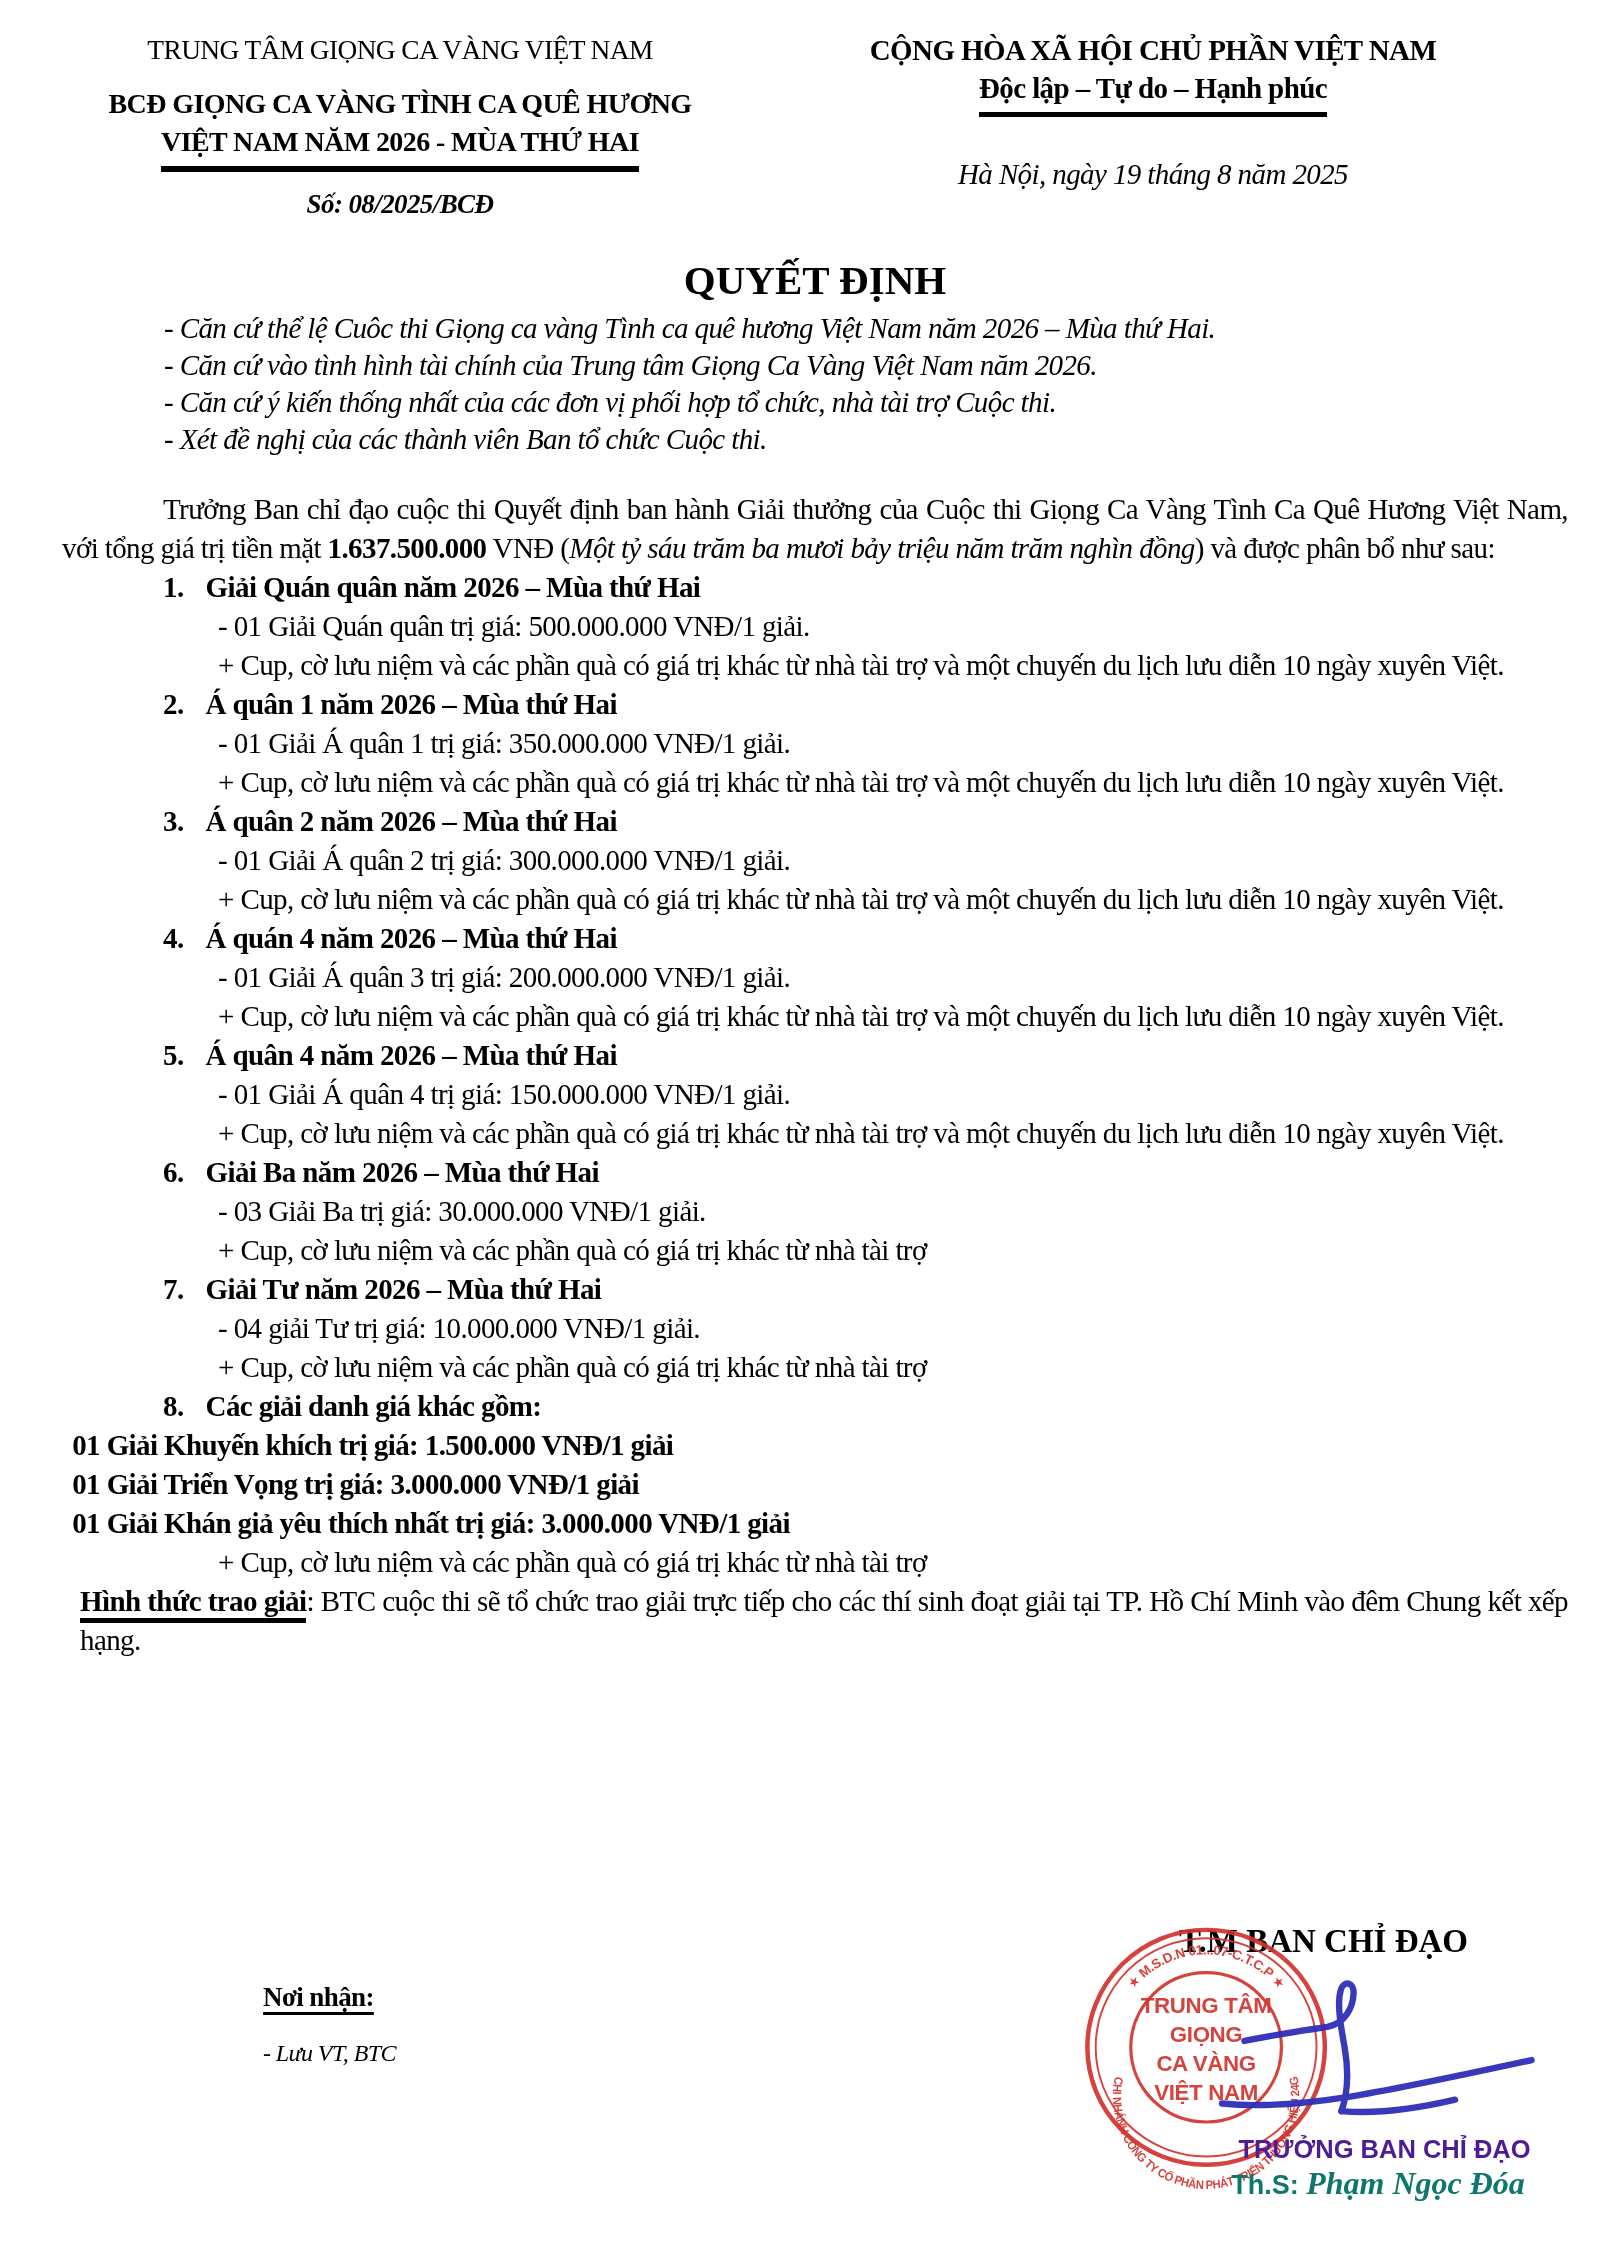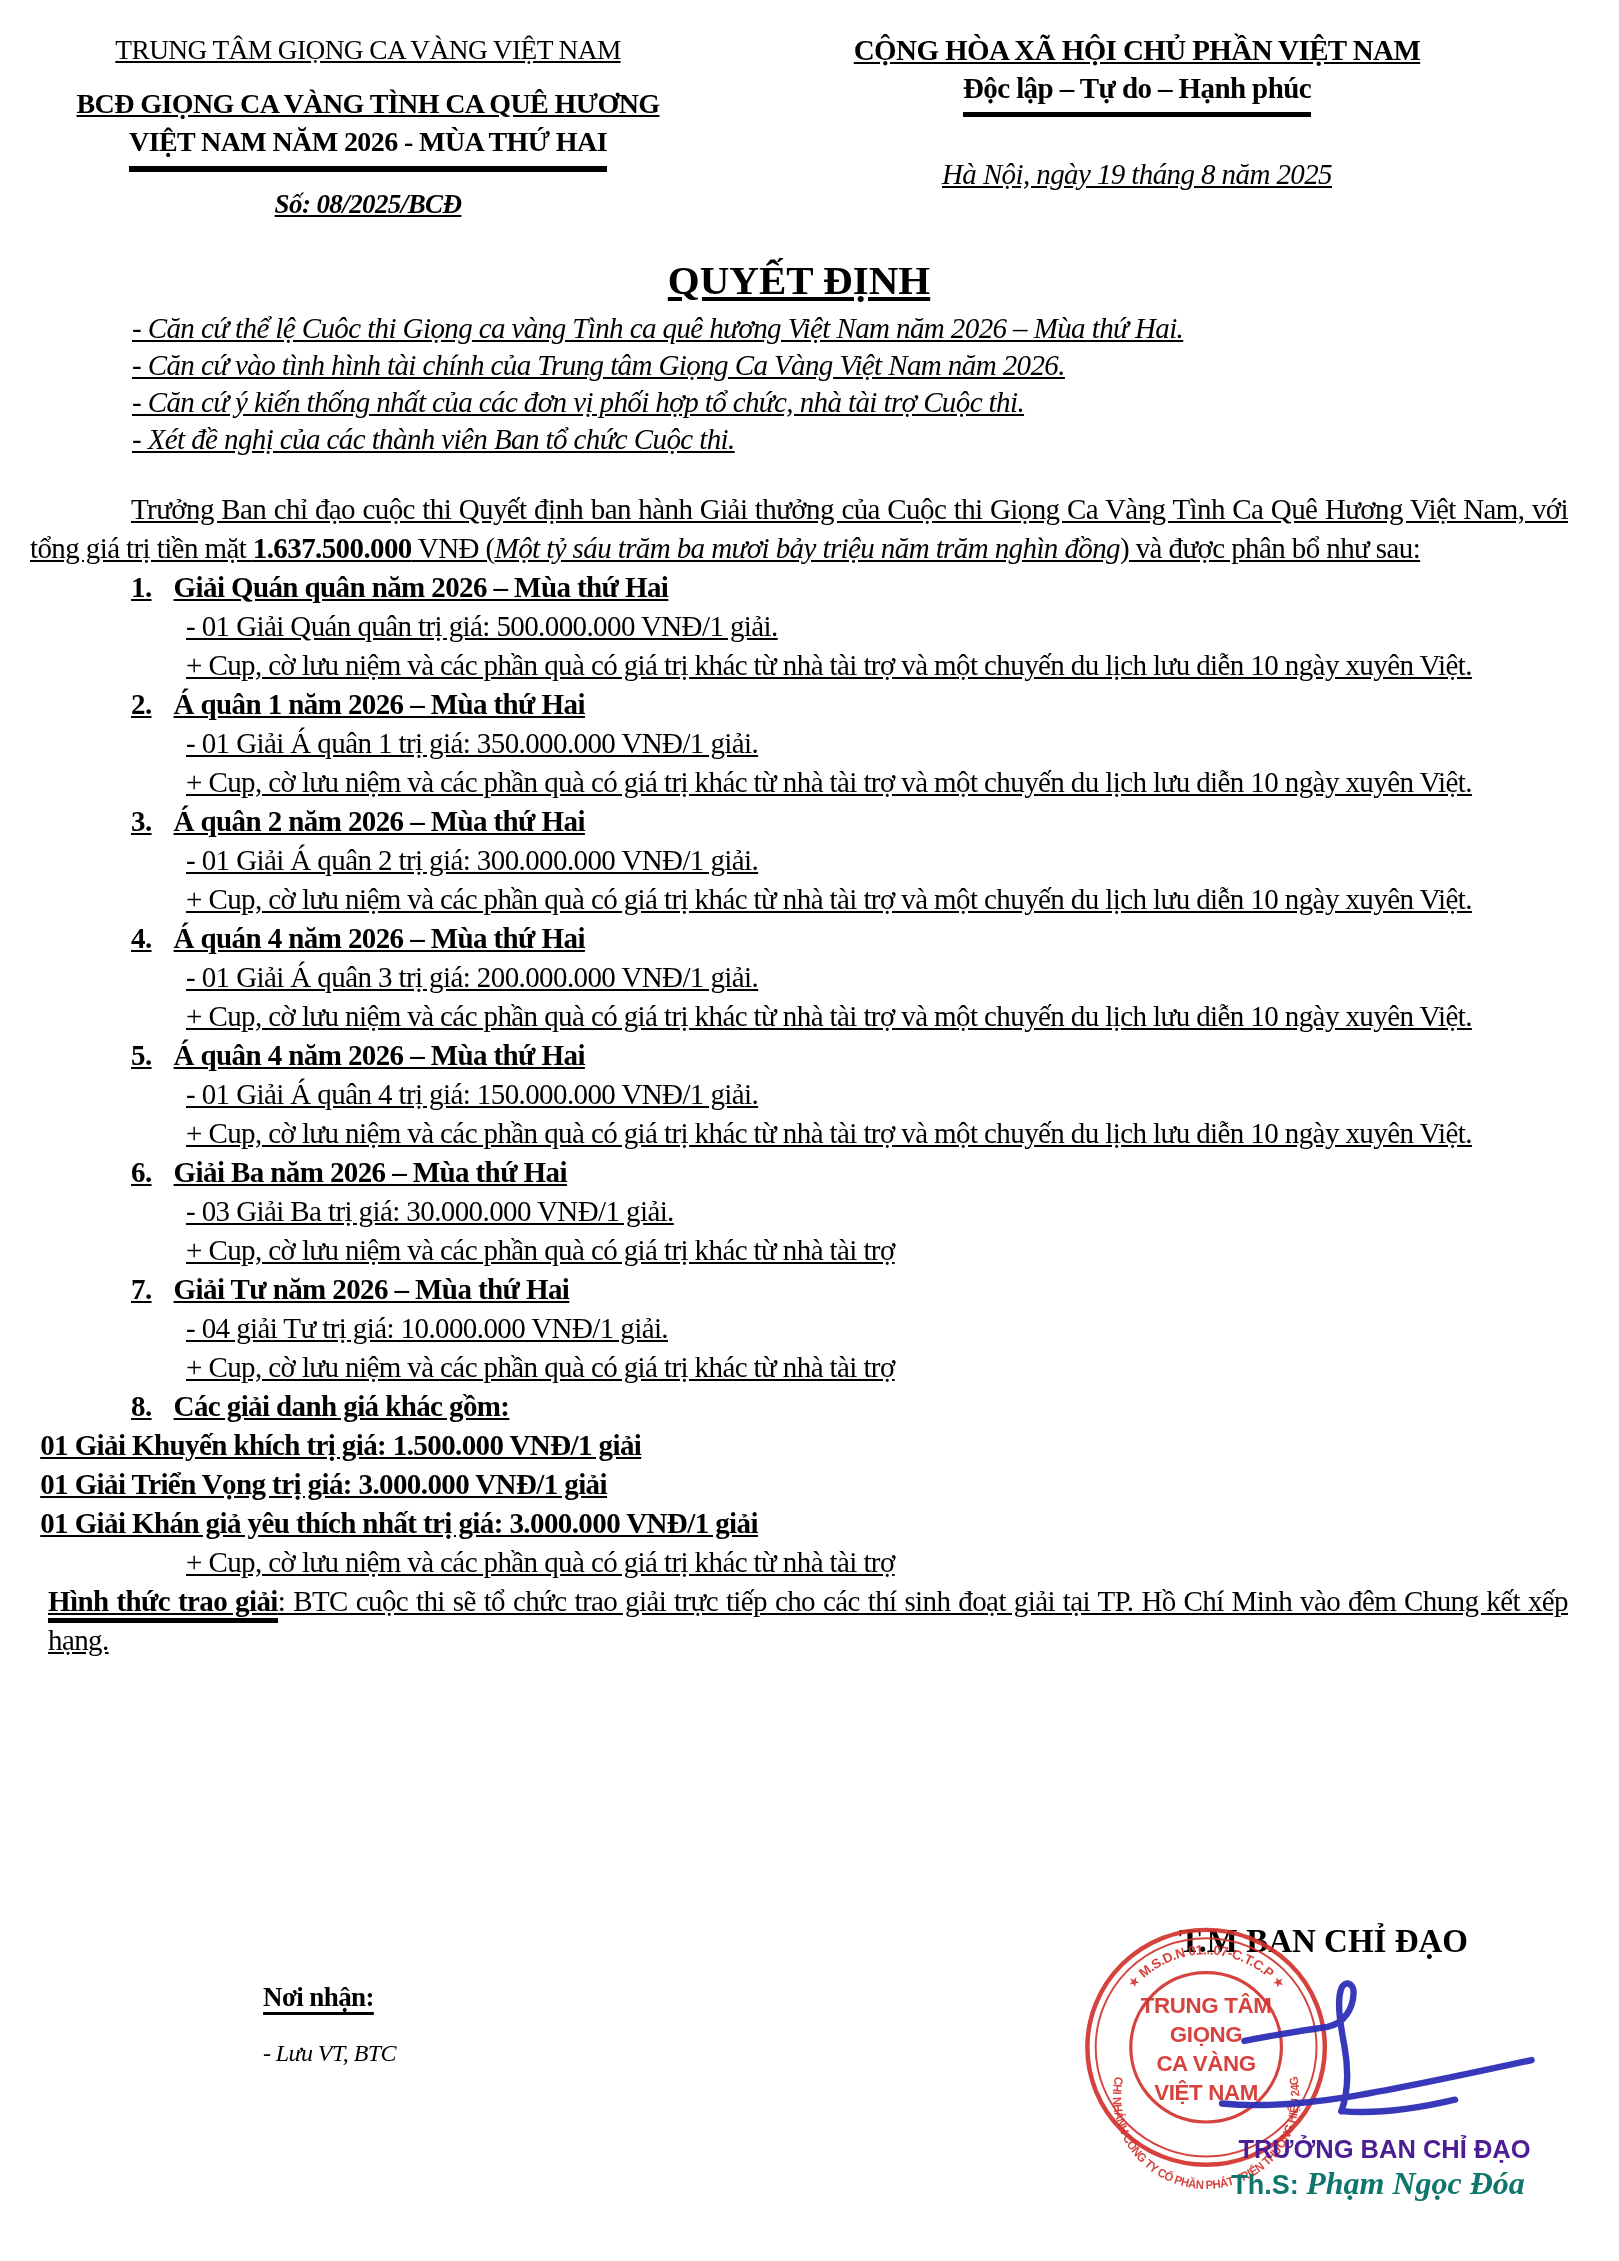--- a/index.html
+++ b/index.html
@@ -2,21 +2,21 @@
 <html style="font-size:10.2px"><head>
 <meta charset="utf-8">
 <style>
   html,body{margin:0;padding:0;}
   body{
     width:1620px;height:2261px;background:#ffffff;color:#000;
     font-family:"Liberation Serif","DejaVu Serif",serif;
     font-size:29px;line-height:39px;letter-spacing:-0.6px;
     overflow:hidden;position:relative;
   }
-  .content{padding:32px 52px 0 30px;text-decoration:underline;}
+  .content{padding:32px 52px 0 62px;}
   
   .hdr{display:flex;justify-content:space-between;align-items:flex-start;}
   .hdr-left{text-align:center;white-space:nowrap;width:676px;}
   .hdr-right{text-align:center;white-space:nowrap;flex:1;}
   .hl1{font-size:27.4px;line-height:37px;}
   .hl2{font-weight:bold;font-size:28px;line-height:38px;margin-top:16px;}
   .hl3{font-weight:bold;font-size:28px;line-height:38px;}
   .hl3 span{border-bottom:6.4px solid #000;padding-bottom:5.1px;display:inline-block;}
   .hr1{font-weight:bold;font-size:29px;line-height:37px;}
   .hr2{font-weight:bold;font-size:29px;line-height:38px;}

